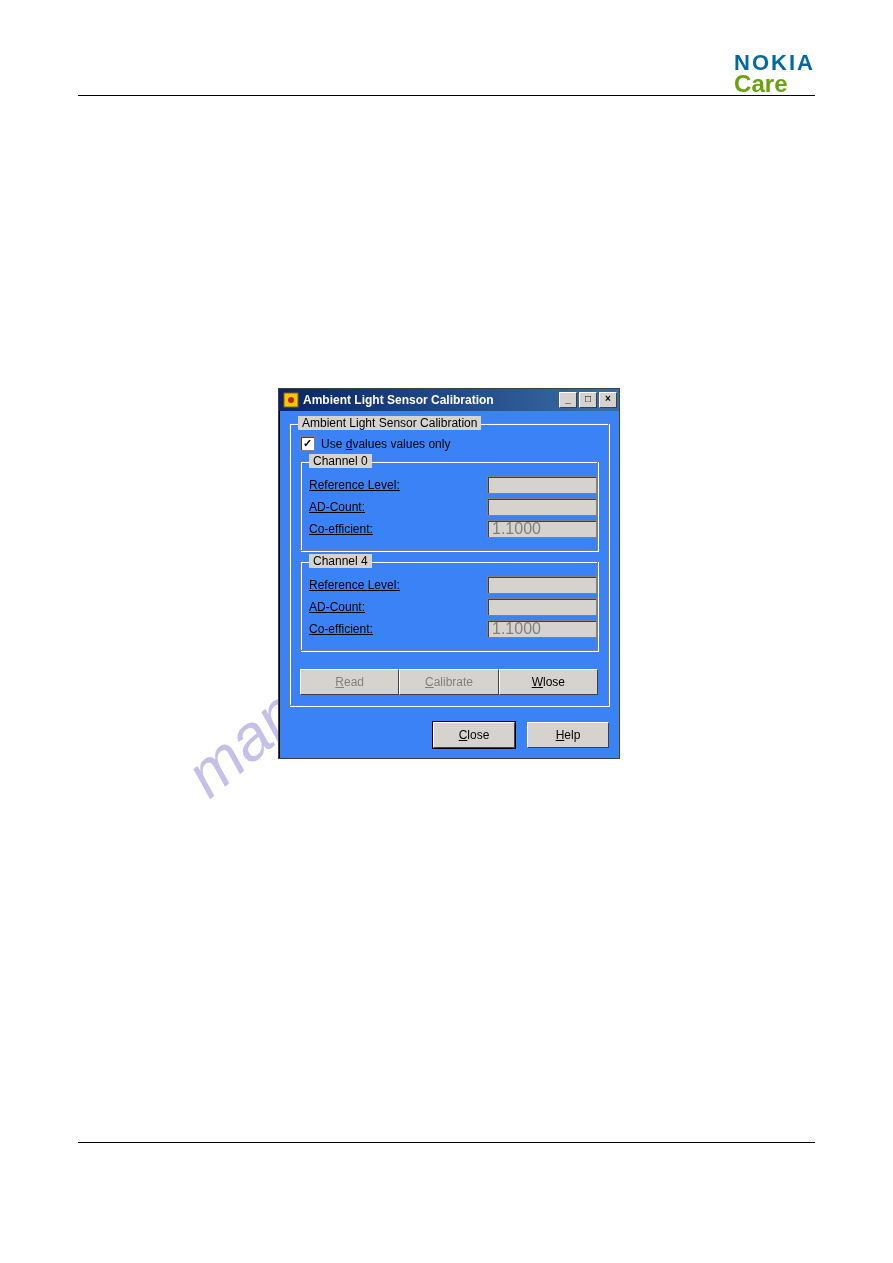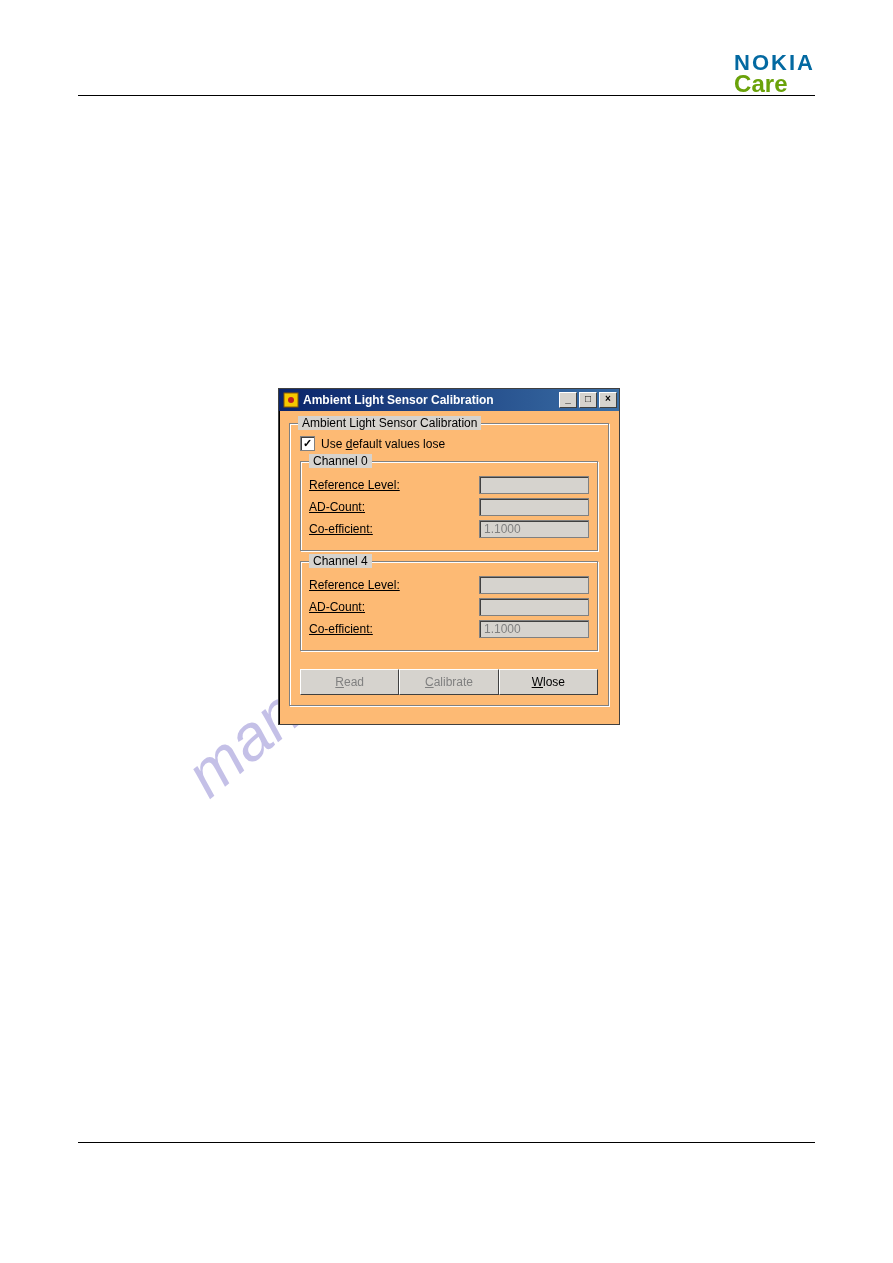--- a/index.html
+++ b/index.html
@@ -60,21 +60,21 @@
     pointer-events: none;
   }
   .watermark svg { width: 100%; height: 100%; }
 
   
   .win {
     position: absolute;
     left: 278px;
     top: 388px;
     width: 340px;
-    background: #fdba74;
+    background: #3b82f6;
     border: 1px solid #404040;
     box-shadow: 1px 1px 0 #000 inset;
   }
   .titlebar {
     height: 22px;
     background: linear-gradient(to right, #0a246a, #3a6ea5);
     color: #fff;
     display: flex;
     align-items: center;
     padding: 0 2px 0 4px;
@@ -133,39 +133,39 @@
     border: 1px solid #808080;
     box-shadow: inset 1px 1px 0 #404040;
     margin-right: 6px;
     display: flex; align-items: center; justify-content: center;
     font-size: 11px;
     font-weight: bold;
   }
   .sub-groupbox {
     border: 1px solid #808080;
     box-shadow: inset 1px 1px 0 #fff, 1px 1px 0 #fff;
-    padding: 10px 8px 8px 8px;
+    padding: 10px 0 8px 8px;
     position: relative;
     margin-bottom: 10px;
   }
   .field-row {
     display: flex;
     align-items: center;
     justify-content: space-between;
     margin: 4px 0;
     font-size: 12px;
   }
   .field-label { color: #000; text-decoration: underline; }
   .field-input {
     width: 110px;
     height: 18px;
     border: 1px solid #808080;
     box-shadow: inset 1px 1px 0 #404040;
     background: #d6d3ce;
-    font-size: 12px;
+    font-size: 16px;
     padding: 0 4px;
     color: #808080;
     box-sizing: border-box;
     display: flex; align-items: center;
   }
   .button-row {
     display: flex;
     justify-content: space-between;
     margin-top: 18px;
   }
@@ -228,21 +228,21 @@
       </div>
     </div>
 
     <div class="client">
       <div class="groupbox">
         <div class="gb-title">Ambient Light Sensor Calibration</div>
 
         <div class="checkbox-row">
           <span class="cbx">✓</span>
           <span>
-            <span>Use </span><span class="ul">d</span><span>efault values lose</span>
+            <span>Use </span><span class="ul">d</span><span>values values only</span>
           </span>
         </div>
 
         <div class="sub-groupbox">
           <div class="gb-title">Channel 0</div>
           <div class="field-row">
             <span class="field-label">Reference Level:</span>
             <span class="field-input"></span>
           </div>
           <div class="field-row">
@@ -277,16 +277,24 @@
           </div>
           <div class="wbtn disabled">
             <span><span class="ul">C</span><span>alibrate</span></span>
           </div>
           <div class="wbtn">
             <span><span class="ul">W</span><span>lose</span></span>
           </div>
         </div>
       </div>
 
+      <div class="dlg-footer">
+        <div class="wbtn default">
+          <span><span class="ul">C</span><span>lose</span></span>
+        </div>
+        <div class="wbtn">
+          <span><span class="ul">H</span><span>elp</span></span>
+        </div>
+      </div>
     </div>
   </div>
 
 </div>
 
 </body></html>

